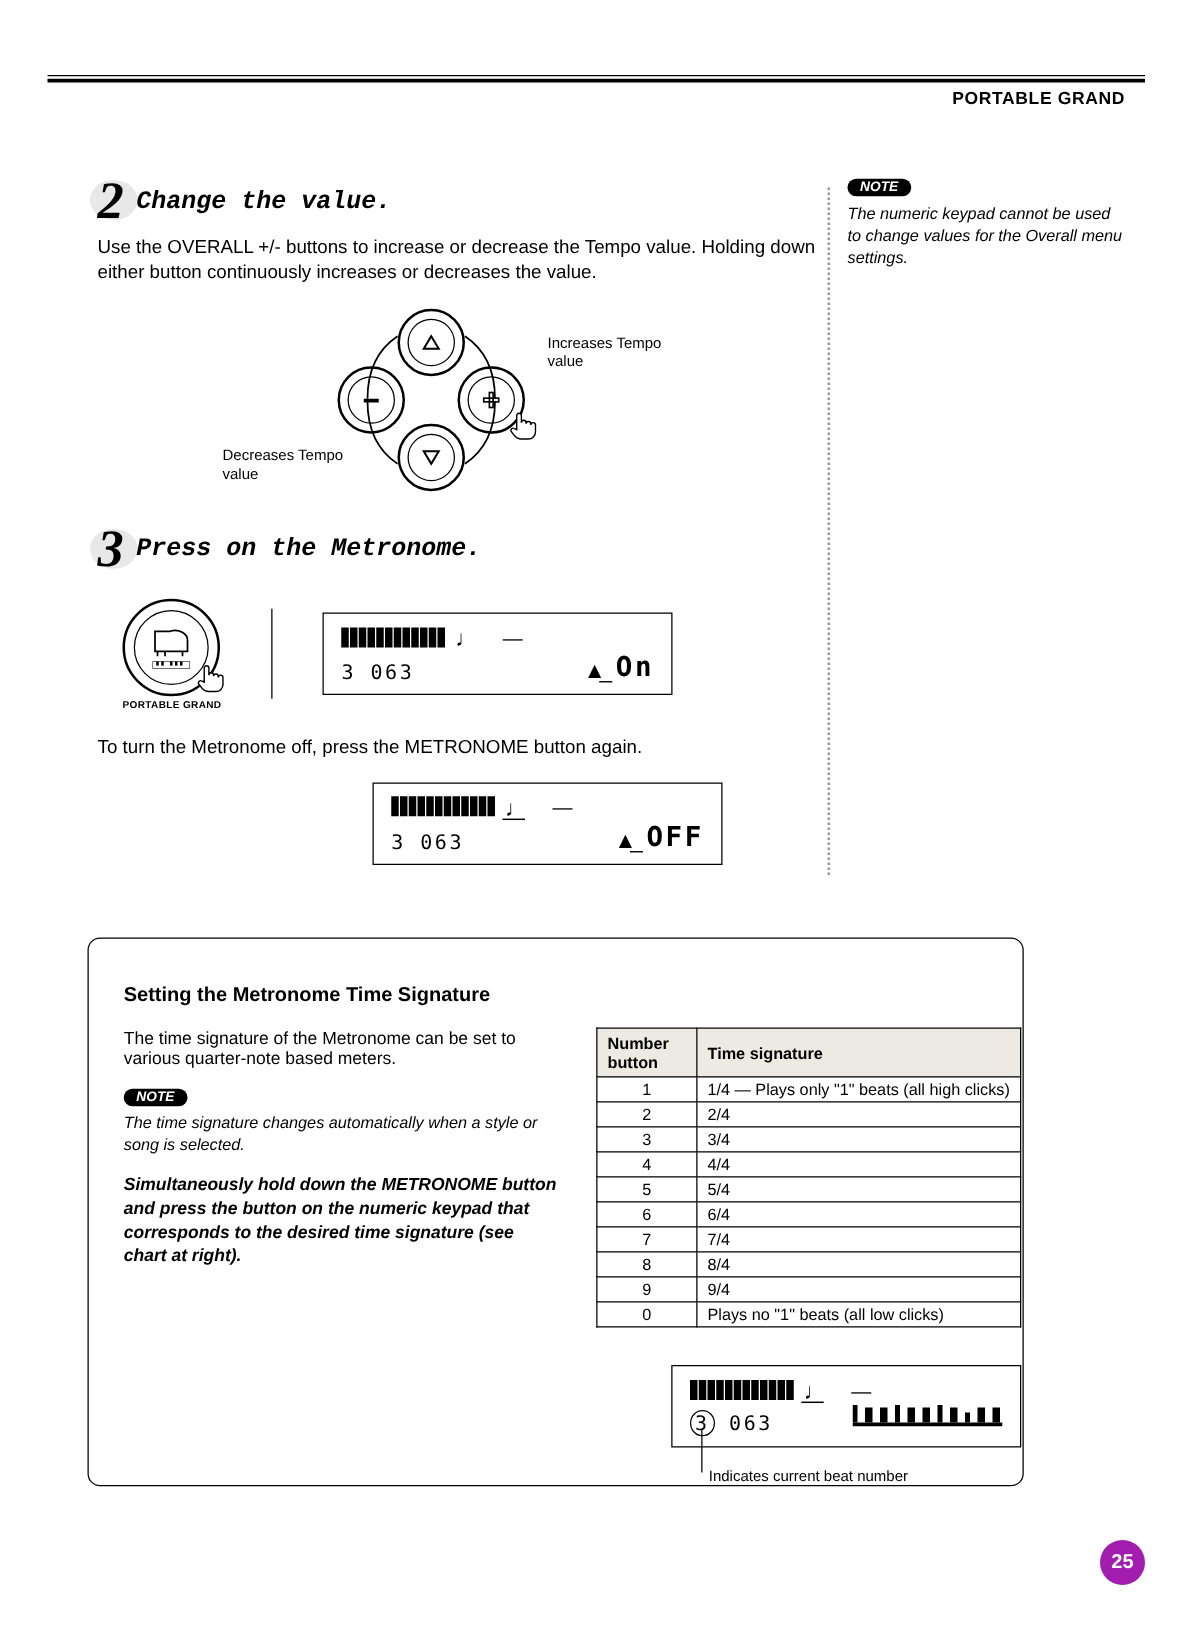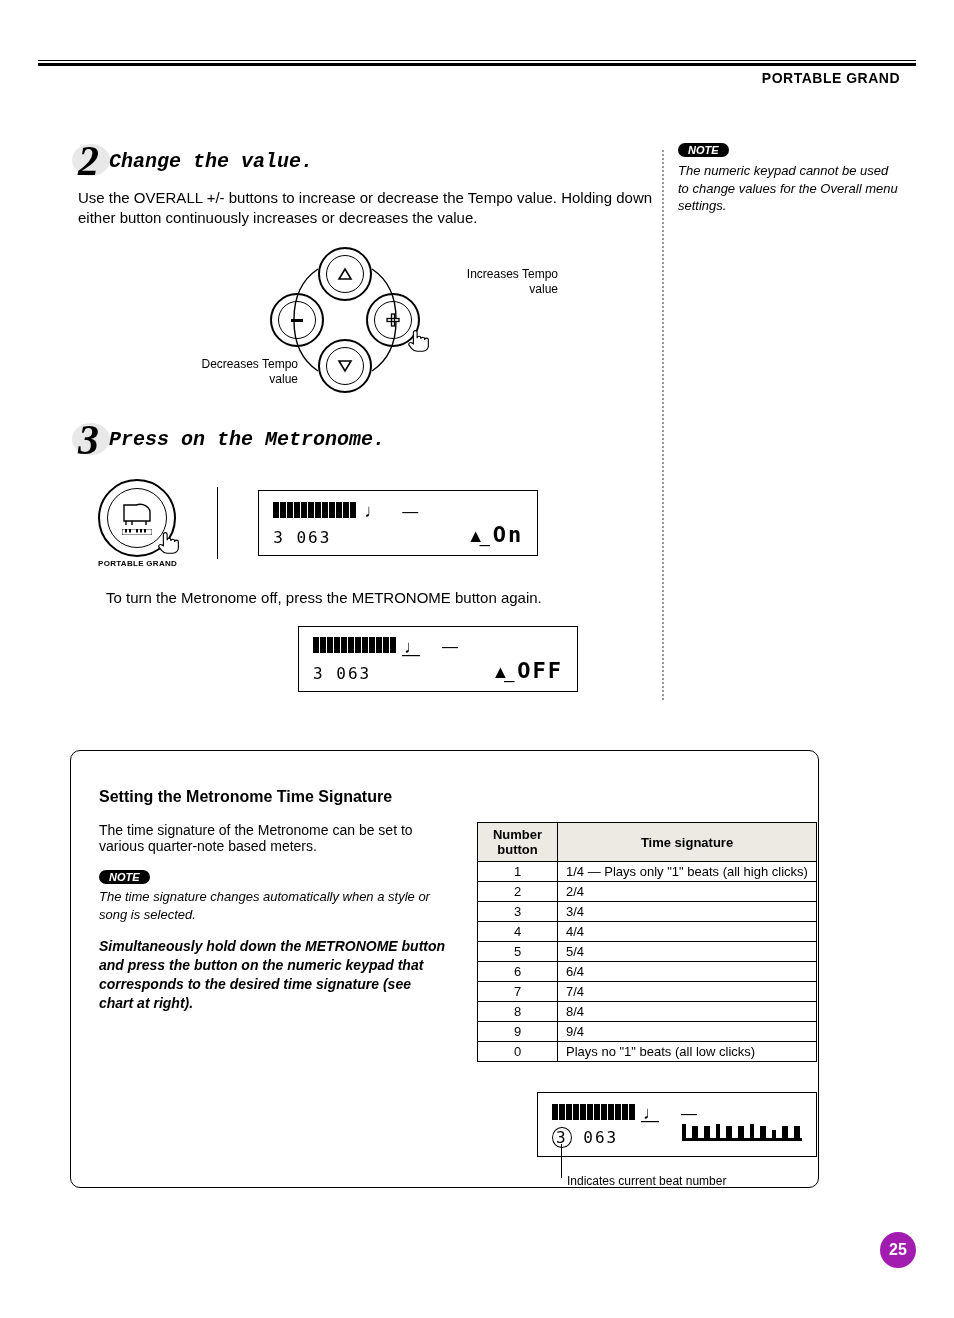--- a/index.html
+++ b/index.html
@@ -25,37 +25,37 @@
   .step-title { font-size: 20px; font-weight: 700; font-style: italic; font-family: Liberation Mono, monospace; }
   .body-p { font-size: 15px; line-height: 1.35; margin-top: 6px; }
   .note-pill { display:inline-block; background:#000; color:#fff; border-radius:10px; padding:1px 10px; font-size:11px; font-style:italic; font-weight:700;}
   .note-text { font-style: italic; font-size: 13px; line-height: 1.35; margin-top:4px;}
   
   .dots-v { position:absolute; border-left: 2px dotted #999; left: 662px; top: 150px; height: 550px; }
   
   .overall-dia { position: relative; height: 160px; margin: 18px 0 10px 40px; }
   .cb { position:absolute; width:54px; height:54px; border:2.2px solid #000; border-radius:50%; background:#fff; display:flex; align-items:center; justify-content:center; }
   .cb .inner { width:38px; height:38px; border:1.5px solid #000; border-radius:50%; display:flex; align-items:center; justify-content:center; }
-  .dia-label { position:absolute; font-size:12px; line-height:1.25;text-align:right;}
+  .dia-label { position:absolute; font-size:12px; line-height:1.25;}
   .hand { width:30px; height:30px; stroke:#000; fill:#fff; }
   
   .lcd { border:1px solid #000; width:280px; padding:10px 14px 8px 14px; background:#fff; }
   .lcd .beats { display:flex; gap:1px; height:16px; margin-bottom:4px; }
   .lcd .beat { width:6px; background:#000;}
   .lcd-row { display:flex; align-items:flex-end; justify-content:space-between; }
   .seg7 { font-family: ui-monospace, Menlo, Consolas, monospace; font-weight:400; letter-spacing:2px; font-size:16px;}
   .seg7-big { font-family: ui-monospace, Menlo, Consolas, monospace; font-weight:800; letter-spacing:2px; font-size:22px; }
   
   .panel { position:absolute; left:70px; top:750px; width:749px; border:1px solid #000; border-radius:10px; padding:37px 28px 30px 28px;}
   .panel h3 { font-size:16px; font-weight:700; margin-bottom:16px;}
   .panel-cols { display:flex; gap:28px; }
   .panel-left { flex: 0 0 350px; font-size:14px; }
   .panel-right { flex:1; }
   table { width:100%; border-collapse:collapse; font-size:13px;}
-  th { background:#eceae2; text-align:center; padding:4px 8px; font-weight:700; border:1px solid #000;}
+  th { background:#eceae2; text-align:left; padding:4px 8px; font-weight:700; border:1px solid #000;}
   th:first-child{width:80px;}
   td { border-top:1px solid #000; border-bottom:1px solid #000; border-left:1px solid #000; border-right:1px solid #000; padding:2px 8px; text-align:left;}
   td:first-child { text-align:center; }
   
   .pg { position:absolute; right:38px; bottom:50px; width:36px; height:36px; border-radius:50%; background:#a21caf; color:#fff; display:flex; align-items:center; justify-content:center; font-weight:700; font-size:16px;}
   
   .callout-line { position:absolute; border-left:1px solid #000; }
   .callout-cap { position:absolute; font-size:12px; }
   .circ-ind { display:inline-block; border:1px solid #000; border-radius:50%; padding:0 3px; }
 </style>
@@ -182,21 +182,21 @@
       <div class="lcd-row">
         <span class="seg7">3 063</span>
         <span style="display:flex;align-items:flex-end;gap:8px;">
           <span style="font-size:18px;">▲̲</span>
           <span class="seg7-big">On</span>
         </span>
       </div>
     </div>
   </div>
 
-  <p class="body-p" style="margin-top:20px;margin-left:28px;">To turn the Metronome off, press the METRONOME button again.</p>
+  <p class="body-p" style="margin-top:20px;">To turn the Metronome off, press the METRONOME button again.</p>
 
   <div style="margin:18px 0 0 220px;">
     <div class="lcd">
       <div style="display:flex;align-items:center;">
         <div class="beats">
           <div class="beat"></div>
             <div class="beat"></div>
             <div class="beat"></div>
             <div class="beat"></div>
             <div class="beat"></div>

